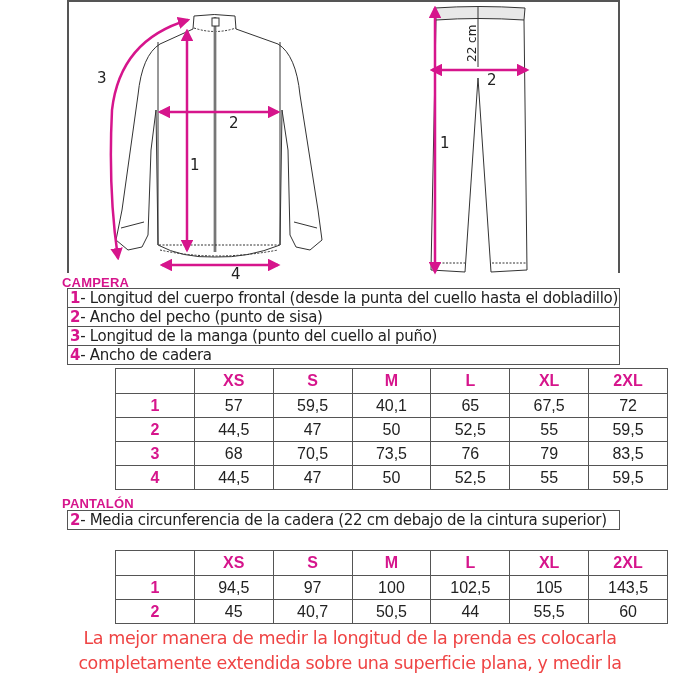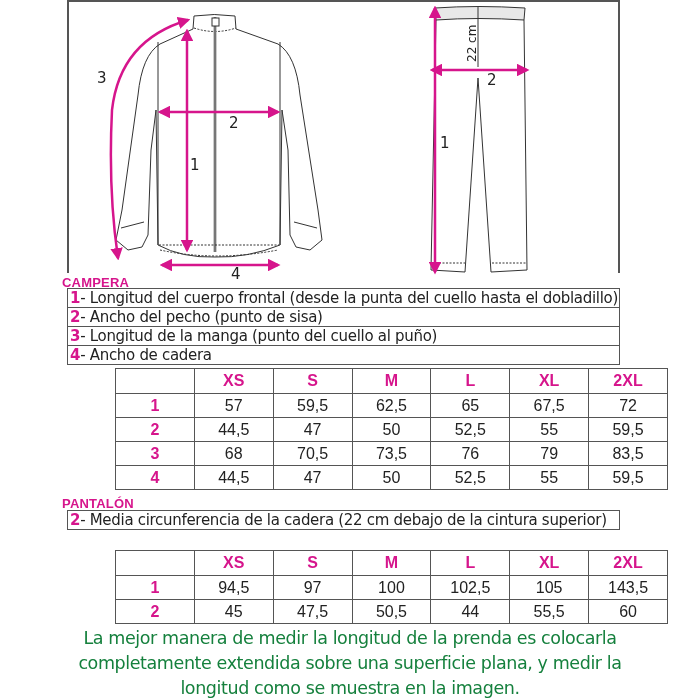--- a/index.html
+++ b/index.html
@@ -8,21 +8,21 @@
   .illus { position:absolute; left:0; top:0; width:700px; height:280px; }
   .section-title { position:absolute; left:62px; font-weight:bold; color:#d6158c; font-size:13px; letter-spacing:0.2px; }
   .desc-table { position:absolute; left:67px; width:553px; border-collapse:collapse; }
   .desc-table td { border:1.5px solid #555; height:18px; padding:0 0 0 2px; font-size:15px; line-height:18px; white-space:nowrap; font-family:"DejaVu Sans", sans-serif; letter-spacing:-0.3px; }
   .num { color:#d6158c; font-weight:bold; }
   .size-table { position:absolute; left:67px; width:553px; border-collapse:collapse; table-layout:fixed;margin-left:48px; }
   .size-table td, .size-table th { border:1.5px solid #555; text-align:center; font-size:16px; padding:0; }
   .size-table th { color:#d6158c; font-weight:bold; height:24px; }
   .size-table td.rowlabel { color:#d6158c; font-weight:bold; }
   .size-table td { height:23px; }
-  .footer { position:absolute; left:40px; top:626px; width:620px; text-align:center; font-family:"DejaVu Sans", sans-serif; font-size:17.5px; line-height:25px; color:#15803d; letter-spacing:-0.4px; }
+  .footer { position:absolute; left:40px; top:626px; width:620px; text-align:center; font-family:"DejaVu Sans", sans-serif; font-size:17.5px; line-height:25px; color:#ef4444; letter-spacing:-0.4px; }
   .lbl { font-family:"DejaVu Sans", sans-serif; font-size:15px; fill:#222; }
 </style>
 </head>
 <body>
 
 <div class="frame"></div>
 
 <svg class="illus" viewBox="0 0 700 280">
   <defs>
     <marker id="ah" viewBox="0 0 10 10" refX="8" refY="5" markerWidth="5" markerHeight="5" orient="auto-start-reverse">
@@ -96,21 +96,21 @@
     <th>S</th>
     <th>M</th>
     <th>L</th>
     <th>XL</th>
     <th>2XL</th>
   </tr>
   <tr>
     <td class="rowlabel">1</td>
     <td>57</td>
     <td>59,5</td>
-    <td>62,5</td>
+    <td>40,1</td>
     <td>65</td>
     <td>67,5</td>
     <td>72</td>
   </tr>
   <tr>
     <td class="rowlabel">2</td>
     <td>44,5</td>
     <td>47</td>
     <td>50</td>
     <td>52,5</td>
@@ -163,26 +163,25 @@
     <td>94,5</td>
     <td>97</td>
     <td>100</td>
     <td>102,5</td>
     <td>105</td>
     <td>143,5</td>
   </tr>
   <tr>
     <td class="rowlabel">2</td>
     <td>45</td>
-    <td>47,5</td>
+    <td>40,7</td>
     <td>50,5</td>
     <td>44</td>
     <td>55,5</td>
     <td>60</td>
   </tr>
 </tbody>
   </table>
 
 <div class="footer">
   <div>La mejor manera de medir la longitud de la prenda es colocarla</div>
   <div>completamente extendida sobre una superficie plana, y medir la</div>
-  <div>longitud como se muestra en la imagen.</div>
 </div>
 
 </body></html>

